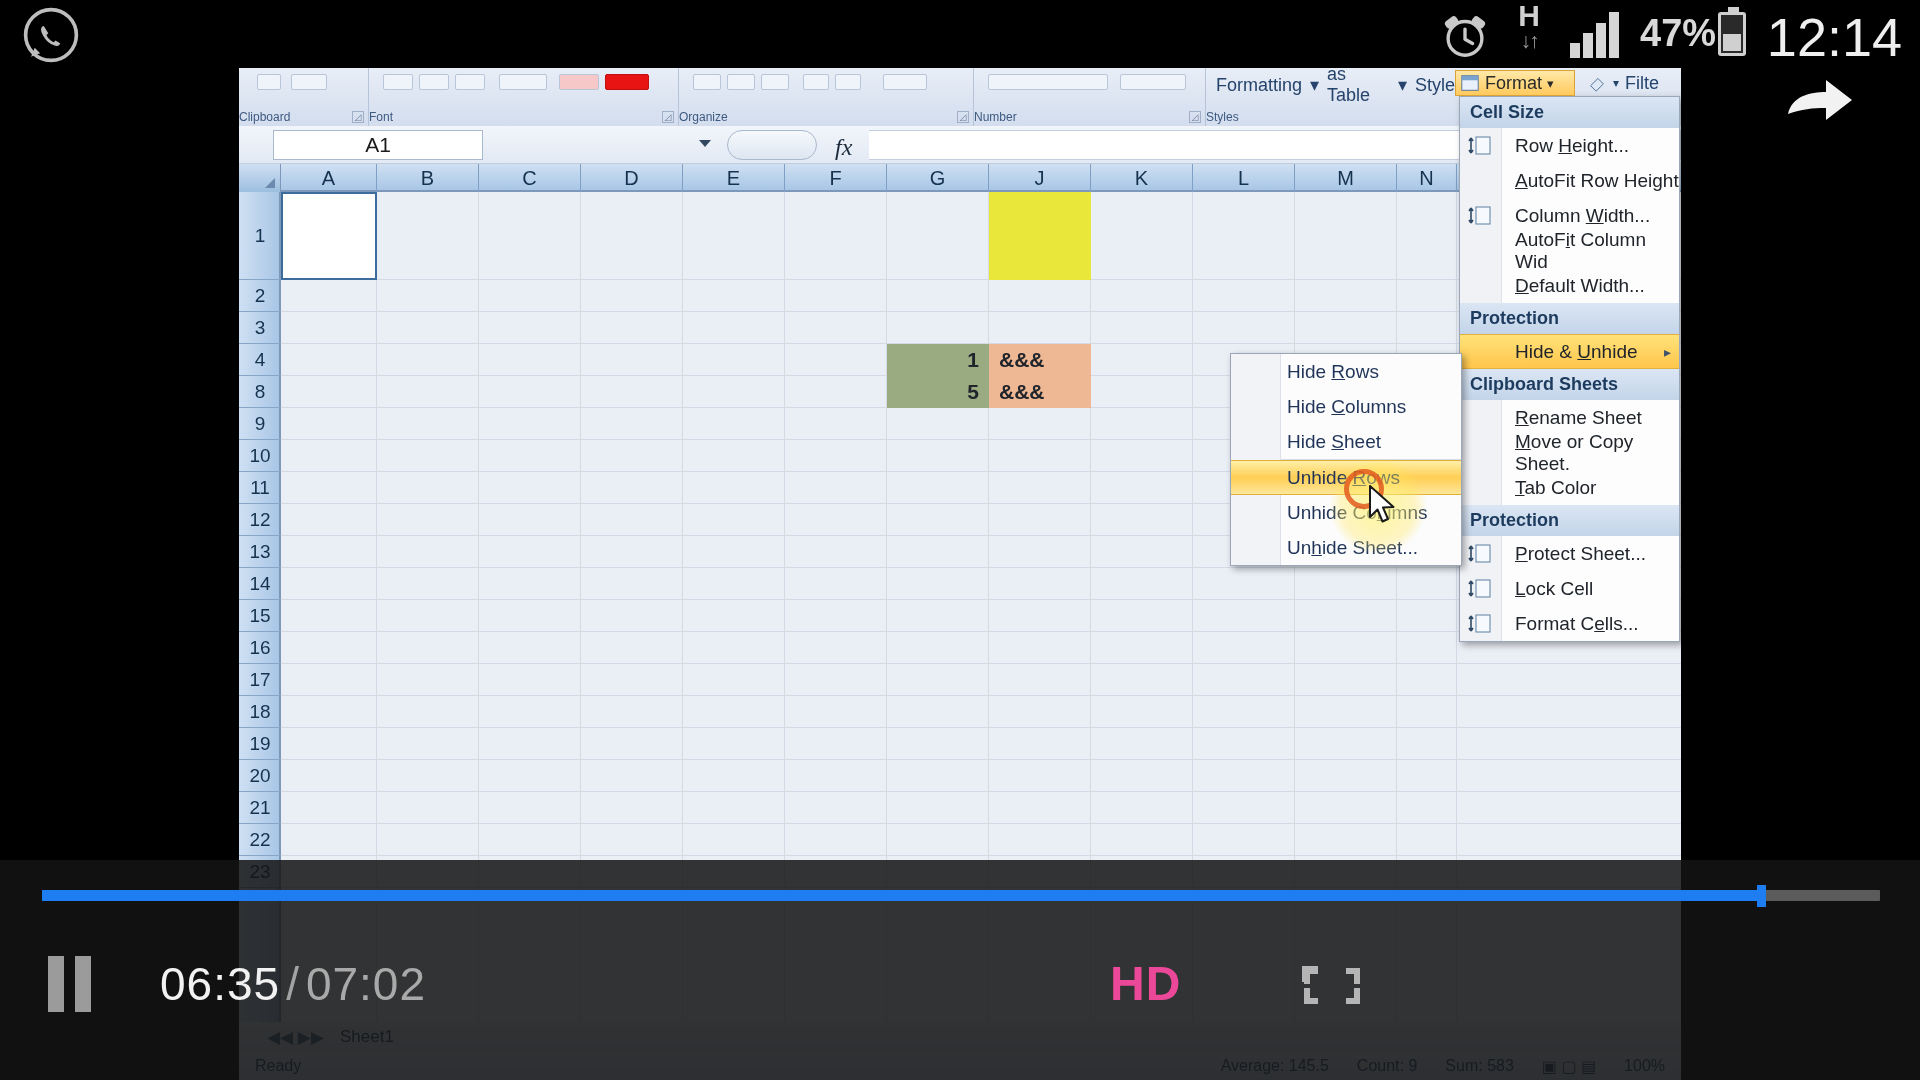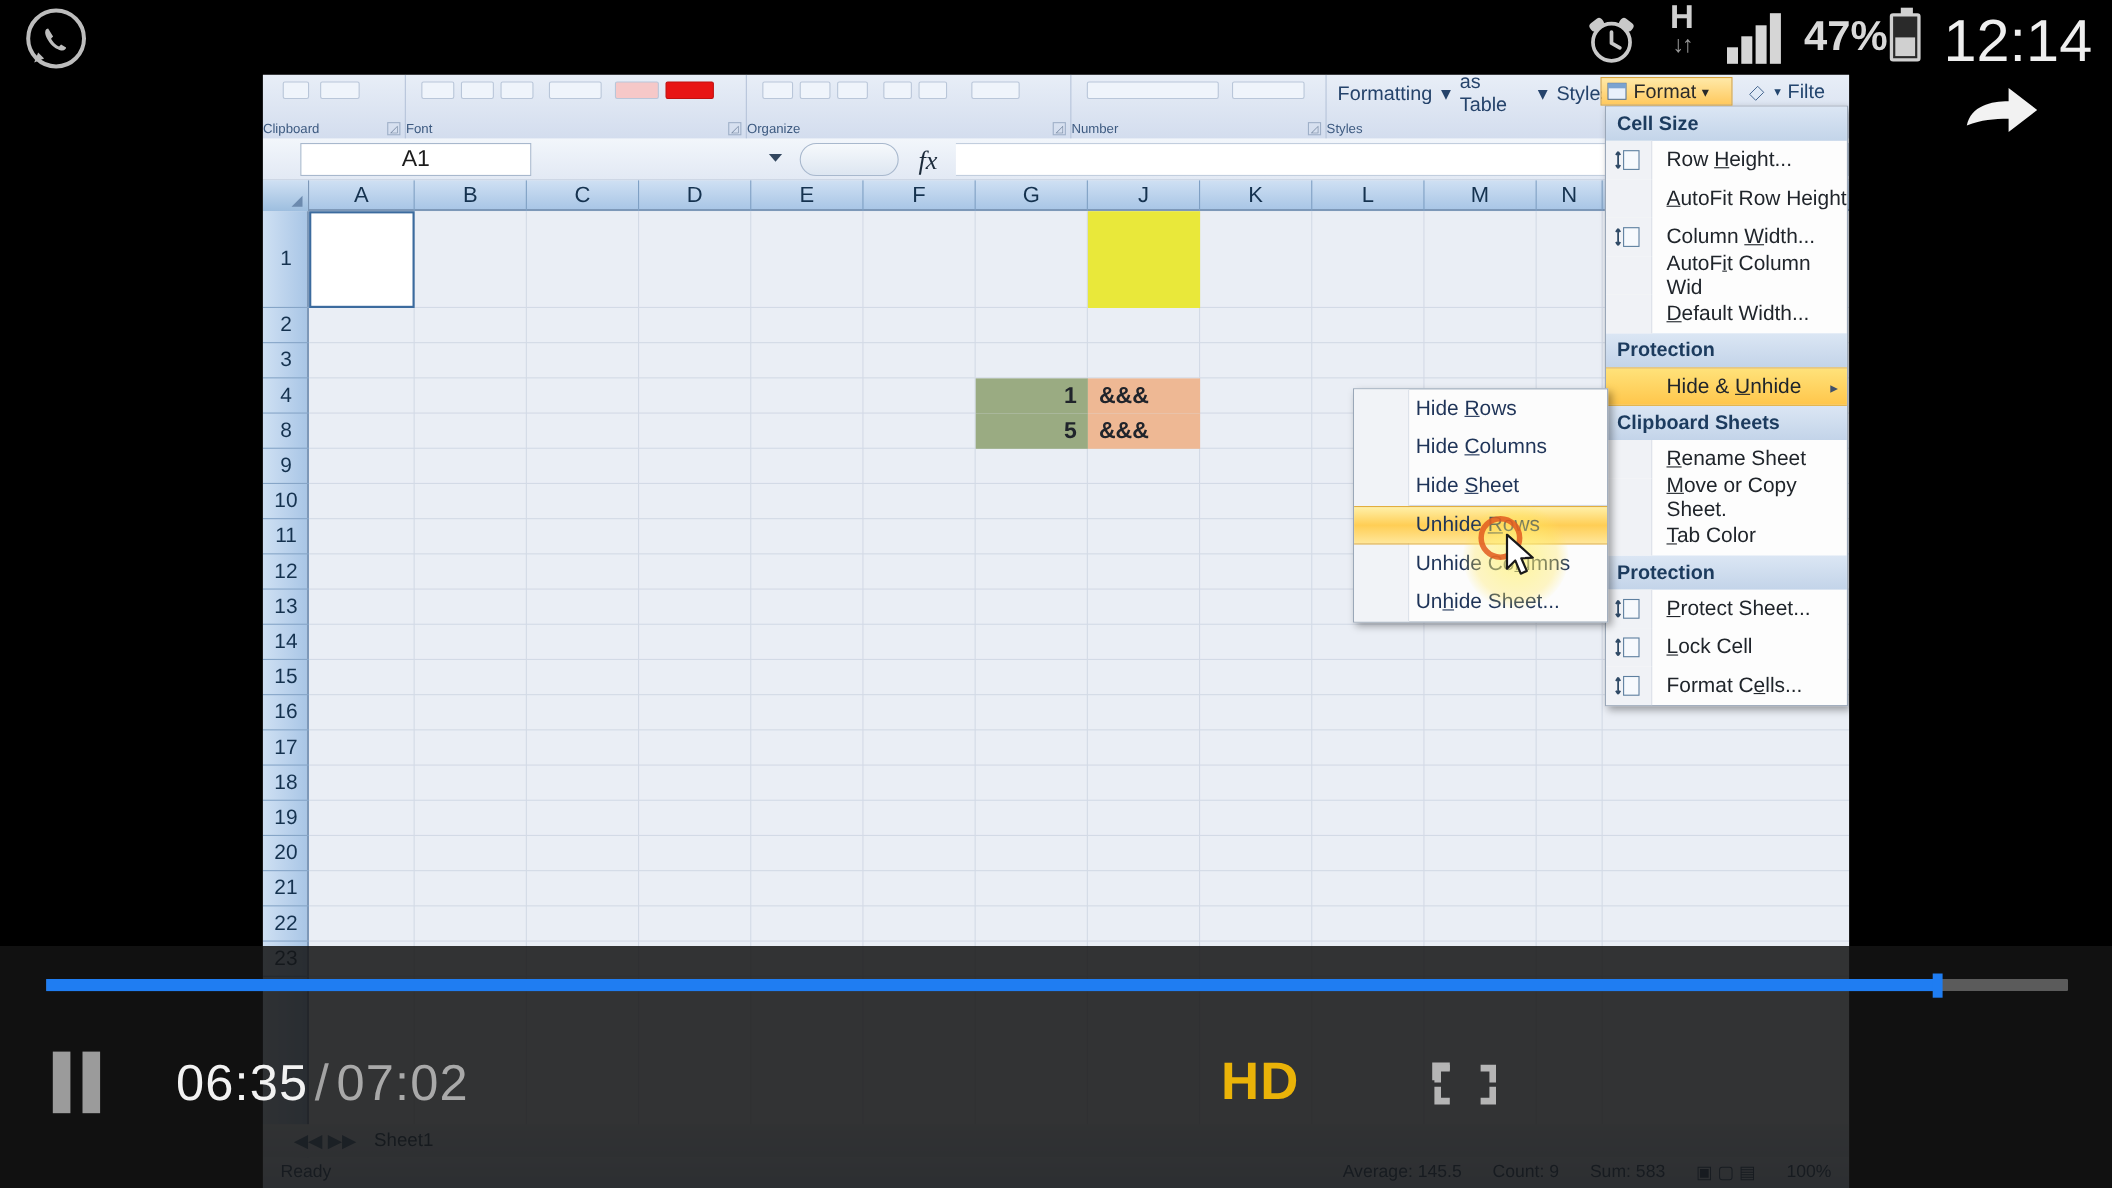--- a/index.html
+++ b/index.html
@@ -136,21 +136,21 @@
   #progress-track { position:absolute; left:42px; top:30px; width:1838px; height:11px;
                     background:#5b5b5b; border-radius:1px; }
   #progress-fill { position:absolute; left:0; top:0; height:11px; background:#1f7df2; }
   #progress-knob { position:absolute; top:-5px; width:9px; height:22px; background:#1f7df2; }
   #btn-pause { position:absolute; left:48px; top:96px; width:44px; height:56px; display:flex; gap:11px; }
   #btn-pause i { display:block; width:16px; height:56px; background:#9b9b9b; }
   #timecode { position:absolute; left:160px; top:97px; font-size:46px; color:#d8d8d8; letter-spacing:1px; }
   #timecode .cur { color:#f2f2f2; }
   #timecode .sep { color:#a3a3a3; padding:0 6px; }
   #timecode .tot { color:#a9a9a9; }
-  #hd-badge { position:absolute; left:1110px; top:96px; font-size:48px; font-weight:bold; color:#eab308; letter-spacing:1px; }
+  #hd-badge { position:absolute; left:1110px; top:96px; font-size:48px; font-weight:bold; color:#ec4899; letter-spacing:1px; }
   #fullscreen-icon { position:absolute; left:1300px; top:104px; width:64px; height:44px; }
   #dm-logo { position:absolute; left:1440px; top:96px; font-size:54px; color:#bdbdbd; letter-spacing:-1px; }
   #watermark { position:absolute; right:215px; bottom:150px; z-index:55; text-align:center;
                color:rgba(30,30,30,.55); font-weight:bold; line-height:.82; pointer-events:none; }
   #watermark .nk { font-size:74px; letter-spacing:-4px; }
   #watermark .dvd { font-size:44px; letter-spacing:2px; }
   #share-icon { position:absolute; left:1772px; top:68px; width:96px; height:62px; z-index:50; }
 </style>
 </head>
 <body>

